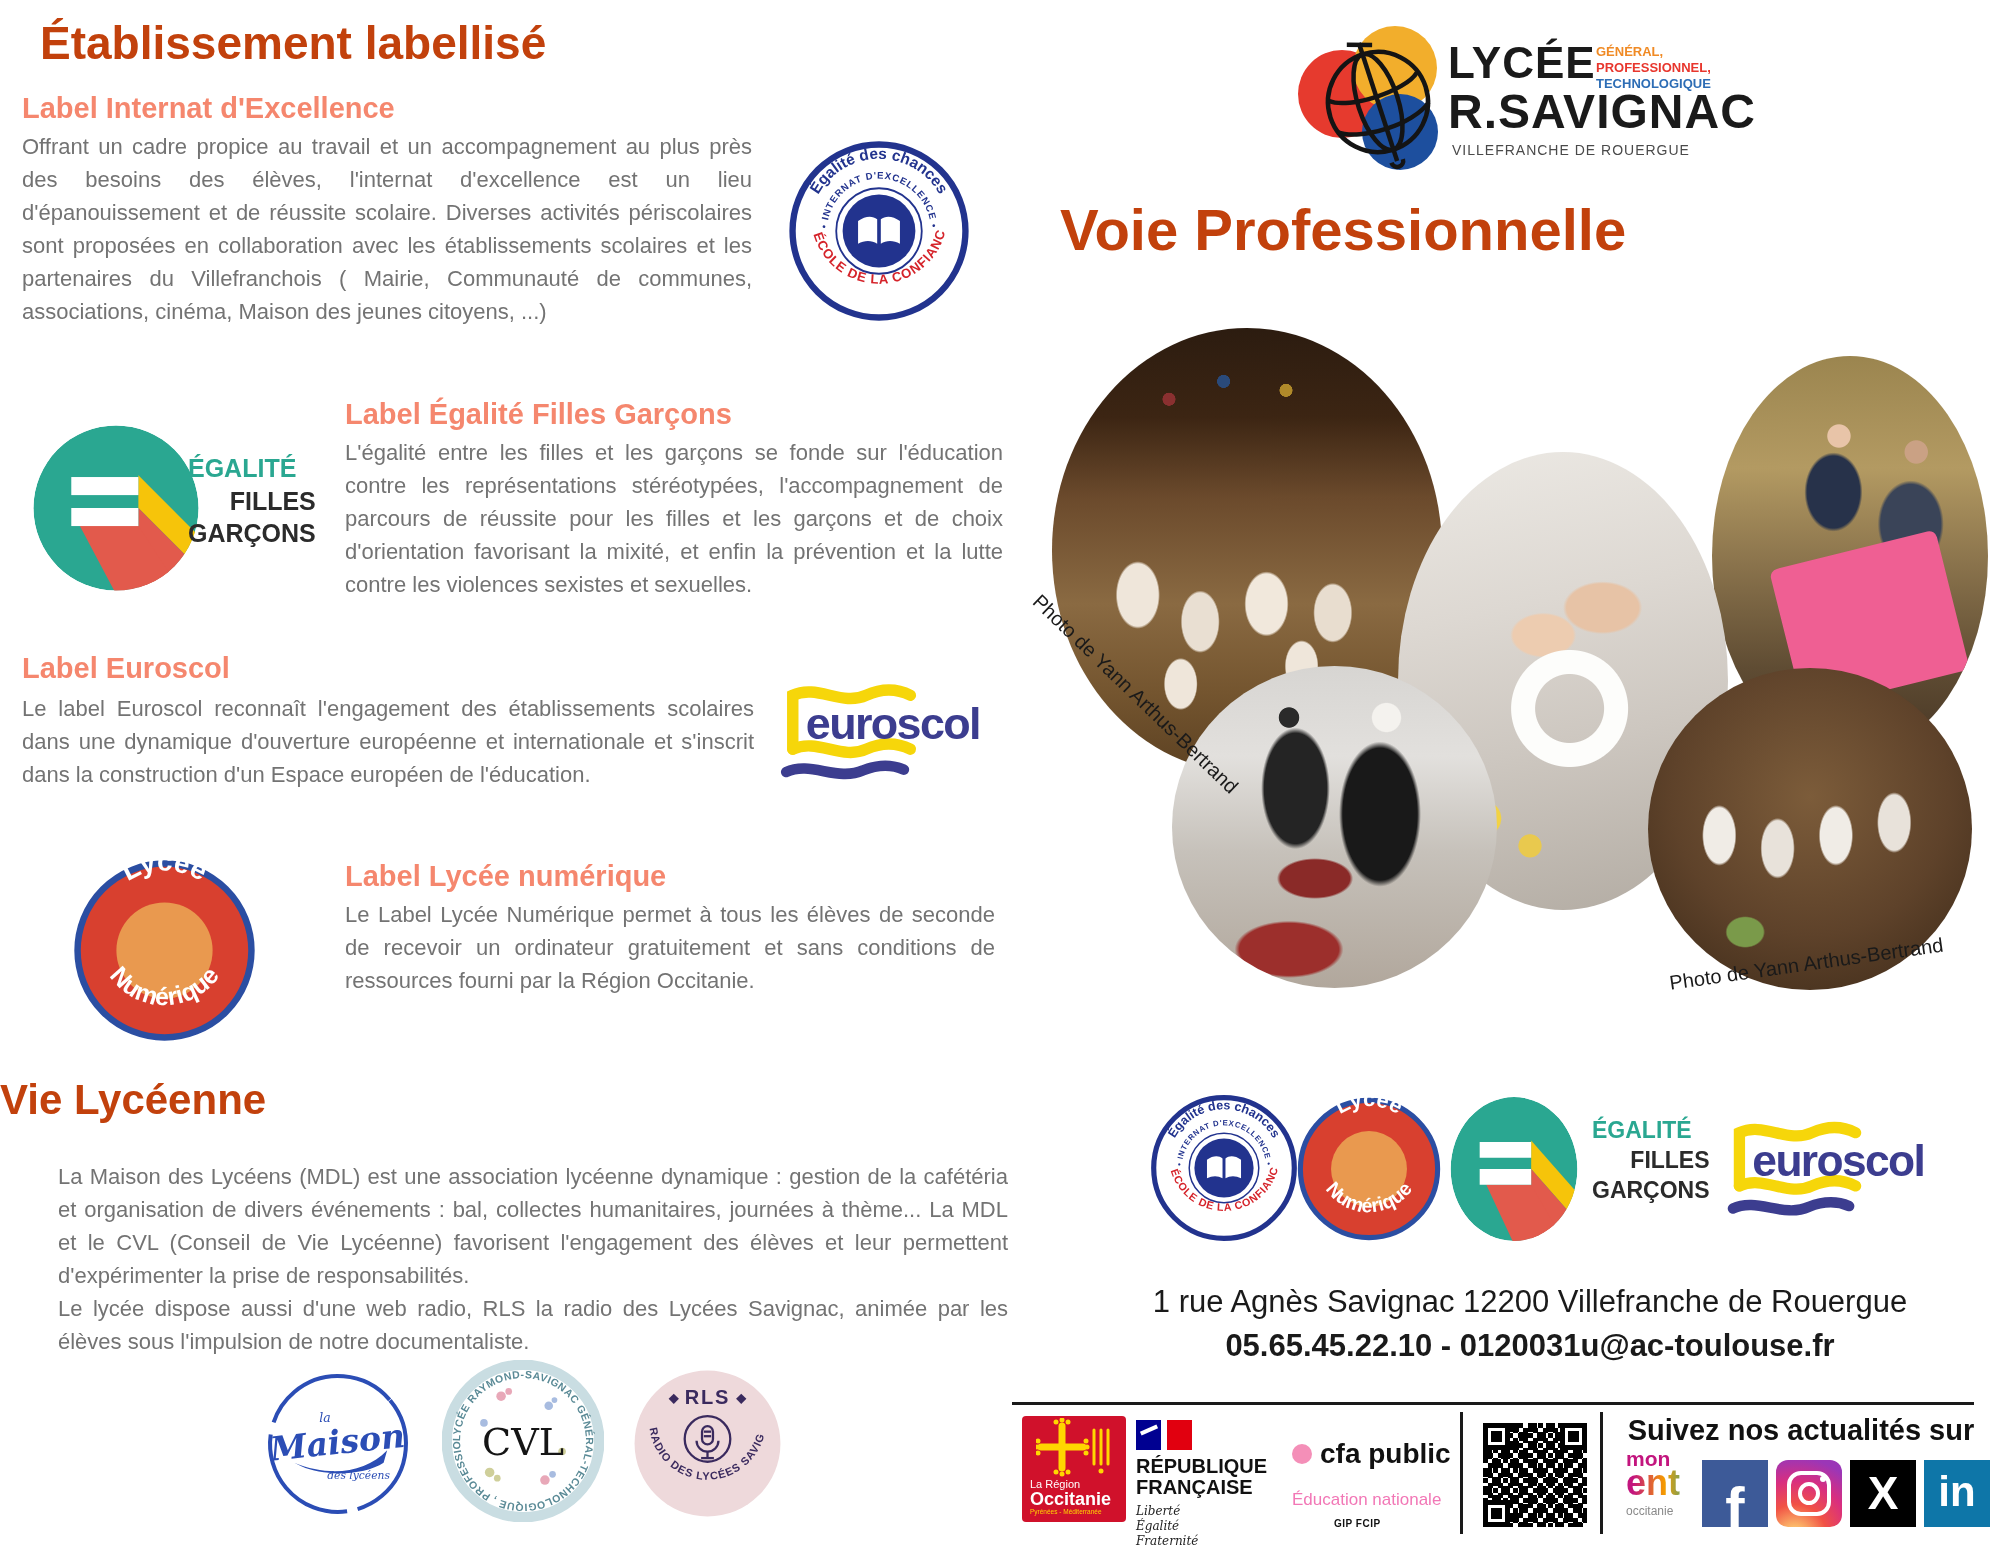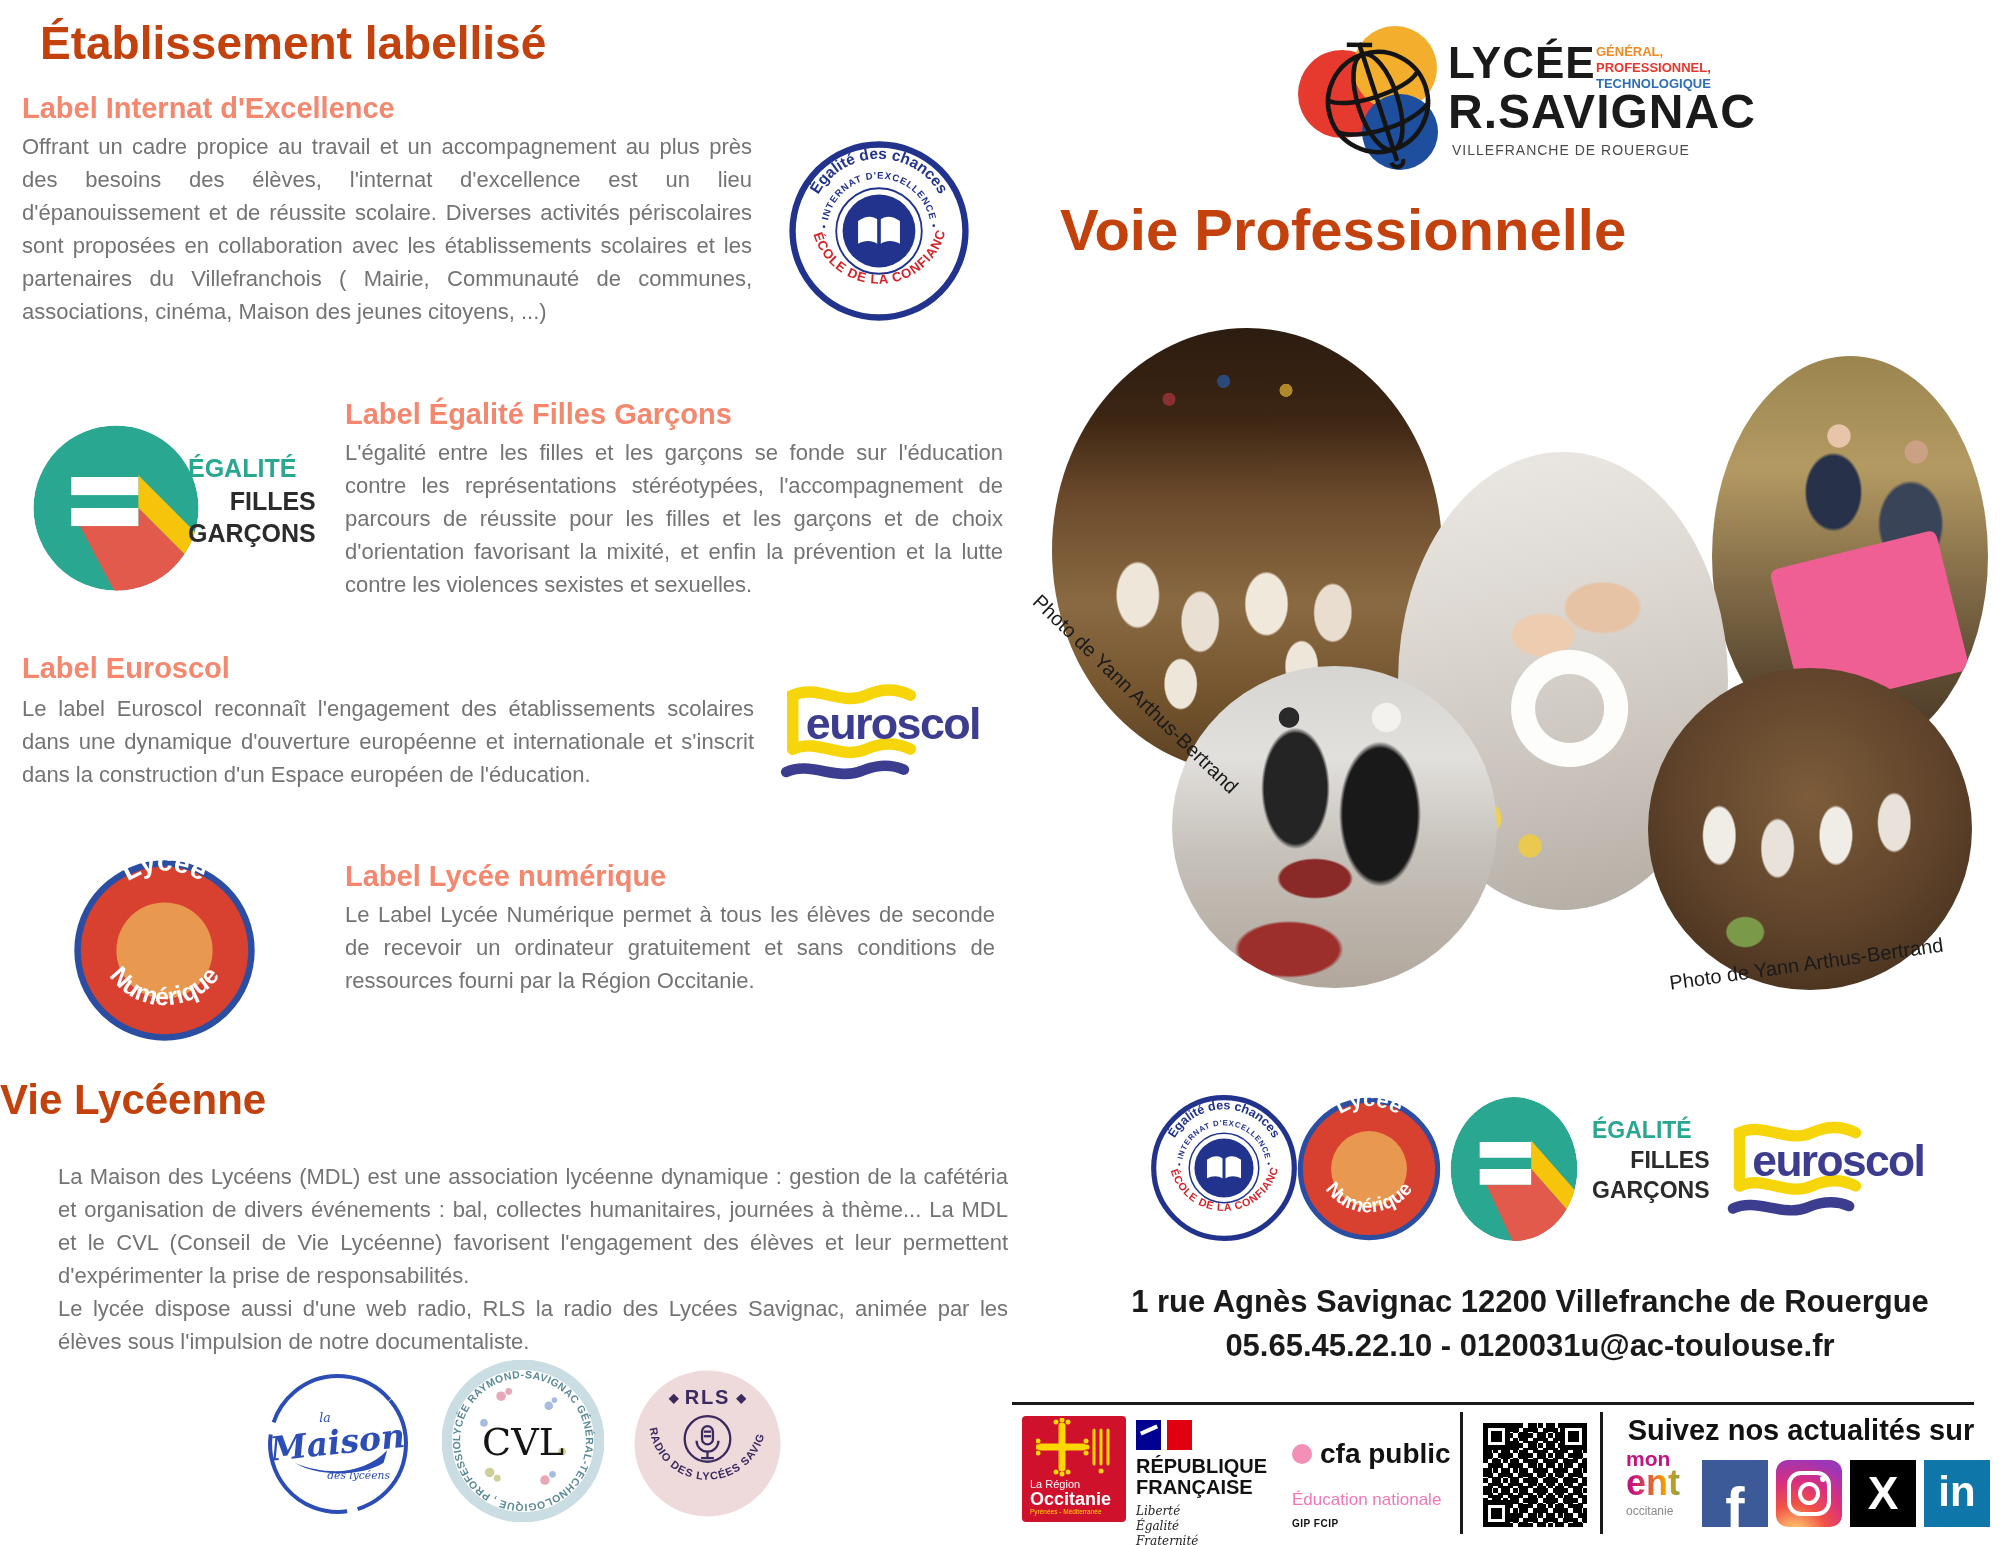--- a/index.html
+++ b/index.html
@@ -347,21 +347,21 @@
 
   <div class="abs logo-wrap" style="left:1712px;top:1106px;width:242px;height:126px;">
     <svg viewBox="0 0 300 150">
       <path d="M34,96 L34,30 C64,16 94,44 124,30 C144,21 162,22 178,30" fill="none" stroke="#f6d60a" stroke-width="14" stroke-linecap="round"></path>
       <path d="M34,96 C64,82 94,110 124,96 C144,87 162,88 178,96" fill="none" stroke="#f6d60a" stroke-width="14" stroke-linecap="round"></path>
       <path d="M26,124 C56,110 88,136 120,122 C140,114 156,115 170,121" fill="none" stroke="#3c3d8f" stroke-width="13" stroke-linecap="round"></path>
       <text x="50" y="84" font-size="55" font-weight="bold" fill="#3c3d8f" letter-spacing="-2">euroscol</text>
     </svg>
   </div>
 
-  <div class="abs" style="left:1060px;top:1284px;width:940px;text-align:center;font-size:31px;font-weight:bold;color:#1a1a1a;">1 rue Agnès Savignac 12200 Villefranche de Rouergue</div>
+  <div class="abs" style="left:1060px;top:1284px;width:940px;text-align:center;font-size:31px;font-weight:normal;color:#1a1a1a;">1 rue Agnès Savignac 12200 Villefranche de Rouergue</div>
   <div class="abs" style="left:1060px;top:1328px;width:940px;text-align:center;font-size:31px;font-weight:bold;color:#1a1a1a;">05.65.45.22.10 - 0120031u@ac-toulouse.fr</div>
 
   <div class="abs rule" style="left:1012px;top:1402px;width:962px;height:3px;"></div>
   <div class="abs rule" style="left:1460px;top:1412px;width:3px;height:122px;"></div>
   <div class="abs rule" style="left:1600px;top:1412px;width:3px;height:122px;"></div>
 
   <div class="abs occ-box" style="left:1022px;top:1416px;width:104px;height:106px;">
     <svg class="abs" style="left:14px;top:2px;width:76px;height:62px;" viewBox="0 0 76 62">
       <g stroke="#ffd700" stroke-width="7" stroke-linecap="round">
         <line x1="26" y1="8" x2="26" y2="50"></line>
@@ -412,21 +412,21 @@
       <div>Fraternité</div>
     </div>
   </div>
 
   <div class="abs" style="left:1292px;top:1438px;width:165px;">
     <div style="display:flex;align-items:center;">
       <span class="cfa-dot"></span>
       <span class="cfa-title">cfa public</span>
     </div>
     <div class="cfa-sub" style="margin-top:20px;">Éducation nationale</div>
-    <div class="cfa-gip" style="margin-top:8px;">GIP FCIP</div>
+    <div class="cfa-gip" style="margin-top:8px;margin-left:42px;">GIP FCIP</div>
   </div>
 
   <div class="abs qr" style="left:1478px;top:1418px;width:114px;height:114px;">
     <div class="pat"></div>
     <i class="f" style="left:5px;top:5px;"></i>
     <i class="f" style="right:5px;top:5px;"></i>
     <i class="f" style="left:5px;bottom:5px;"></i>
   </div>
 
   <div class="abs follow" style="left:1616px;top:1414px;width:370px;">Suivez nos actualités sur</div>

